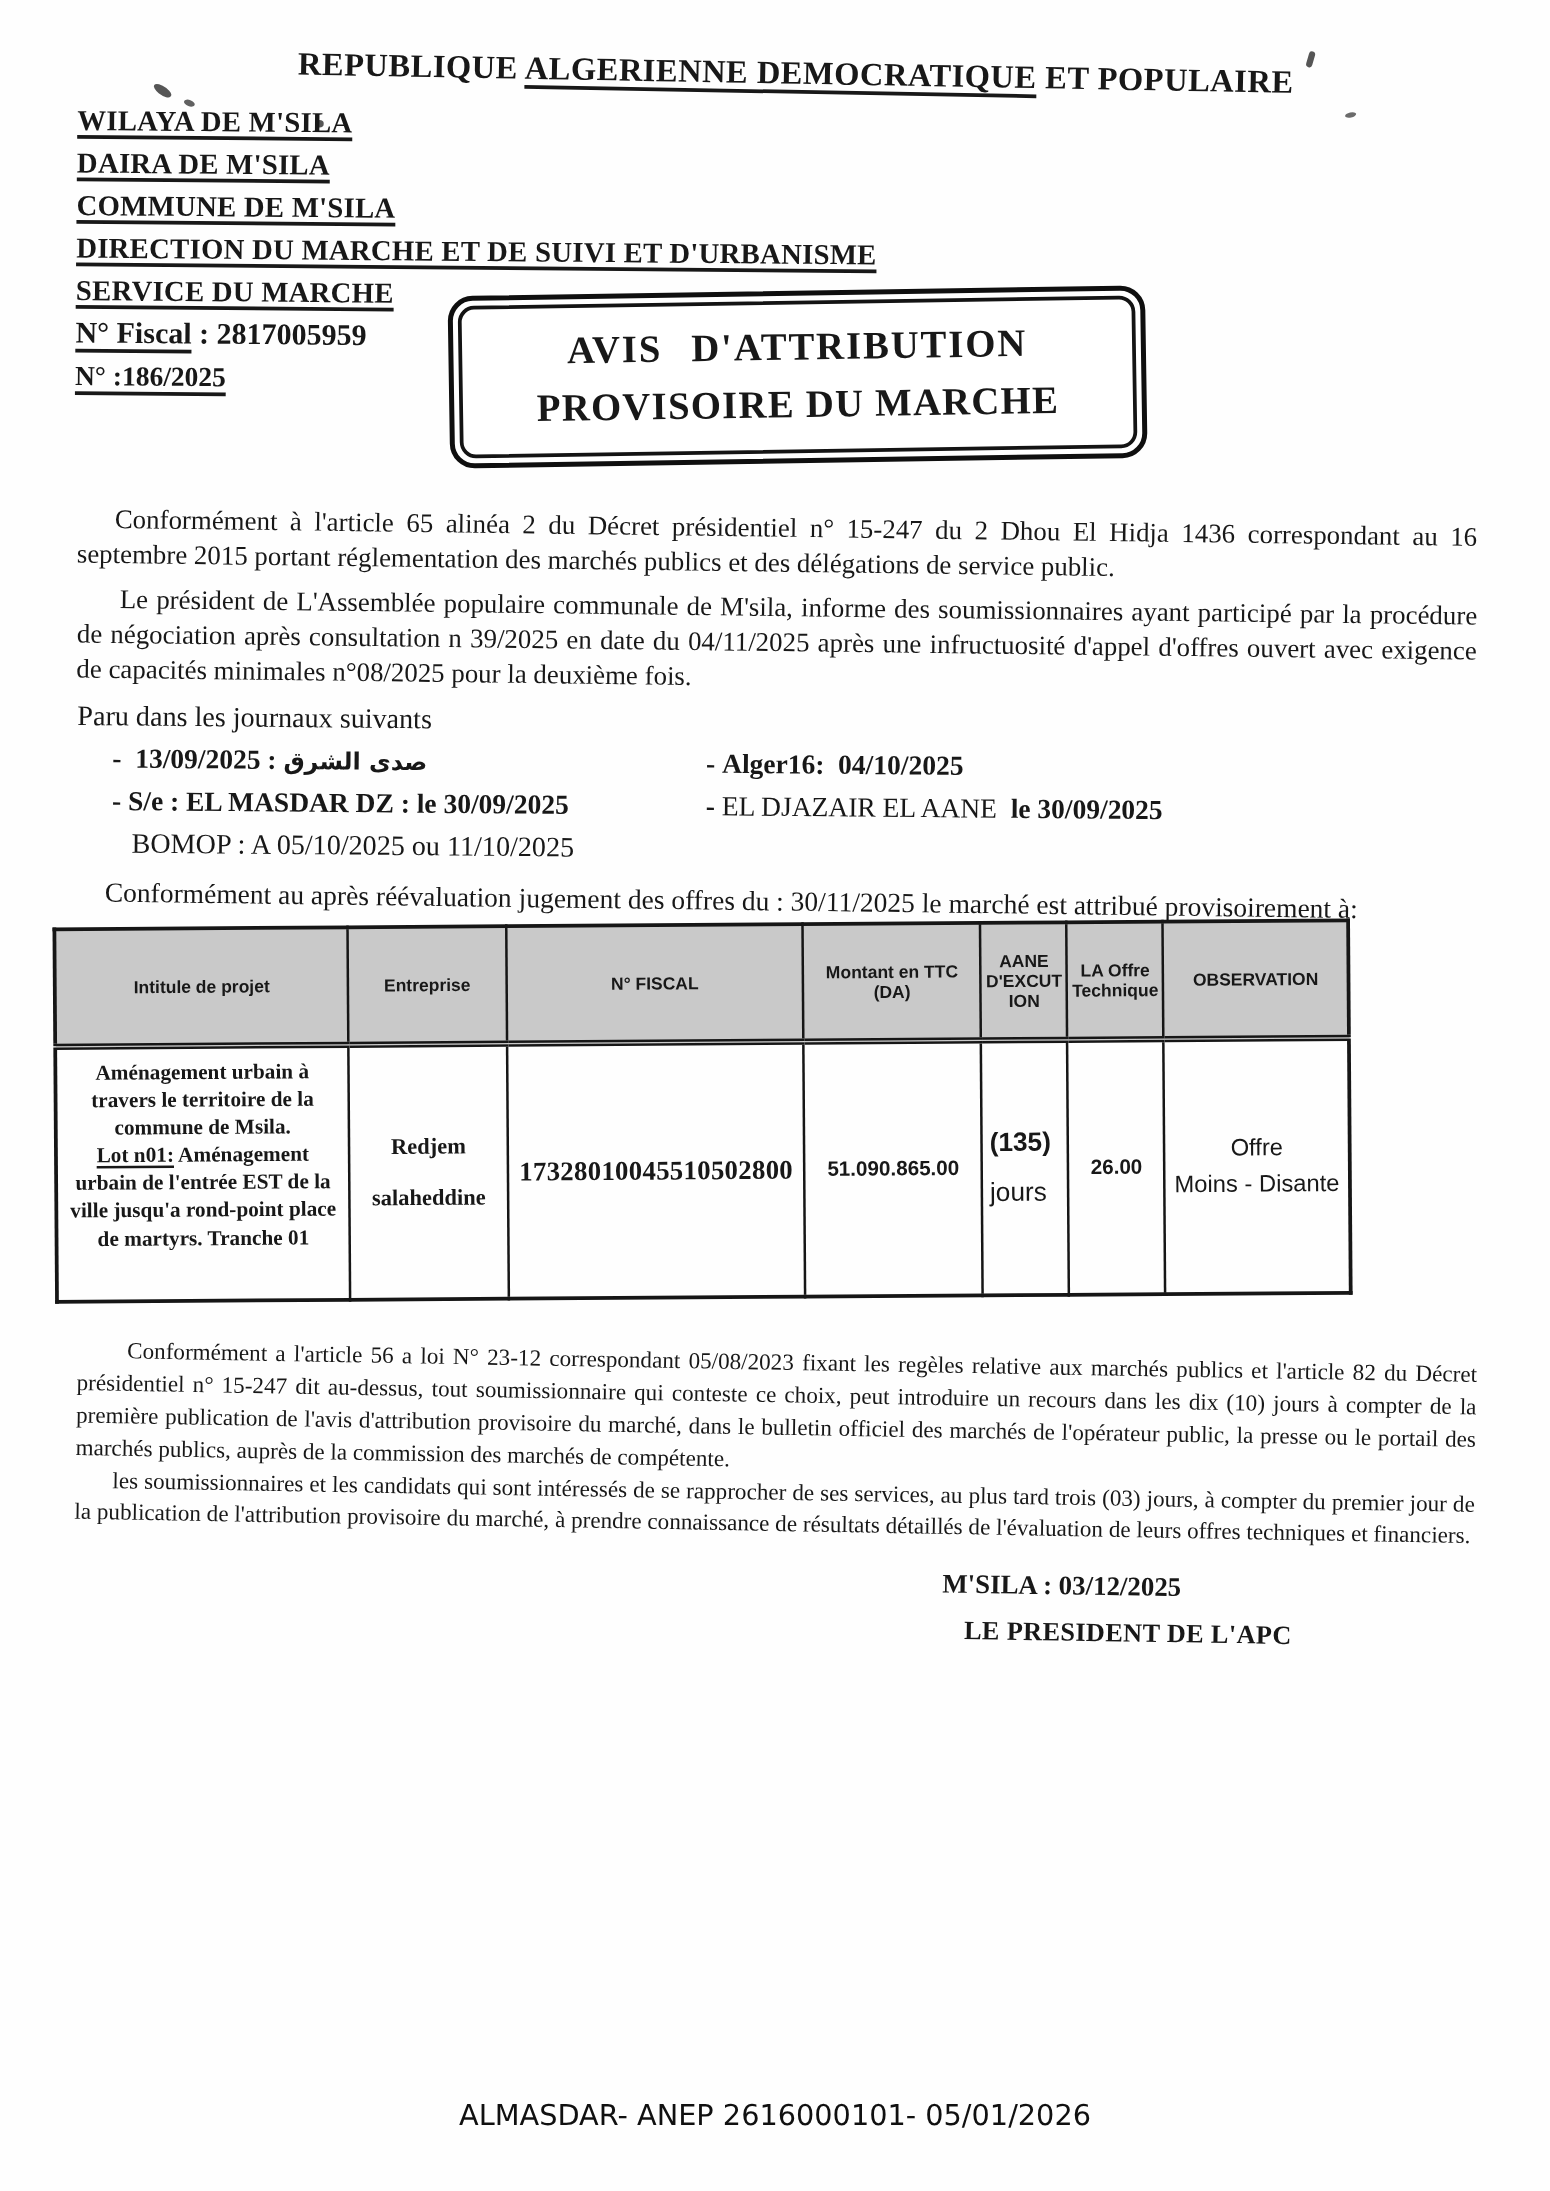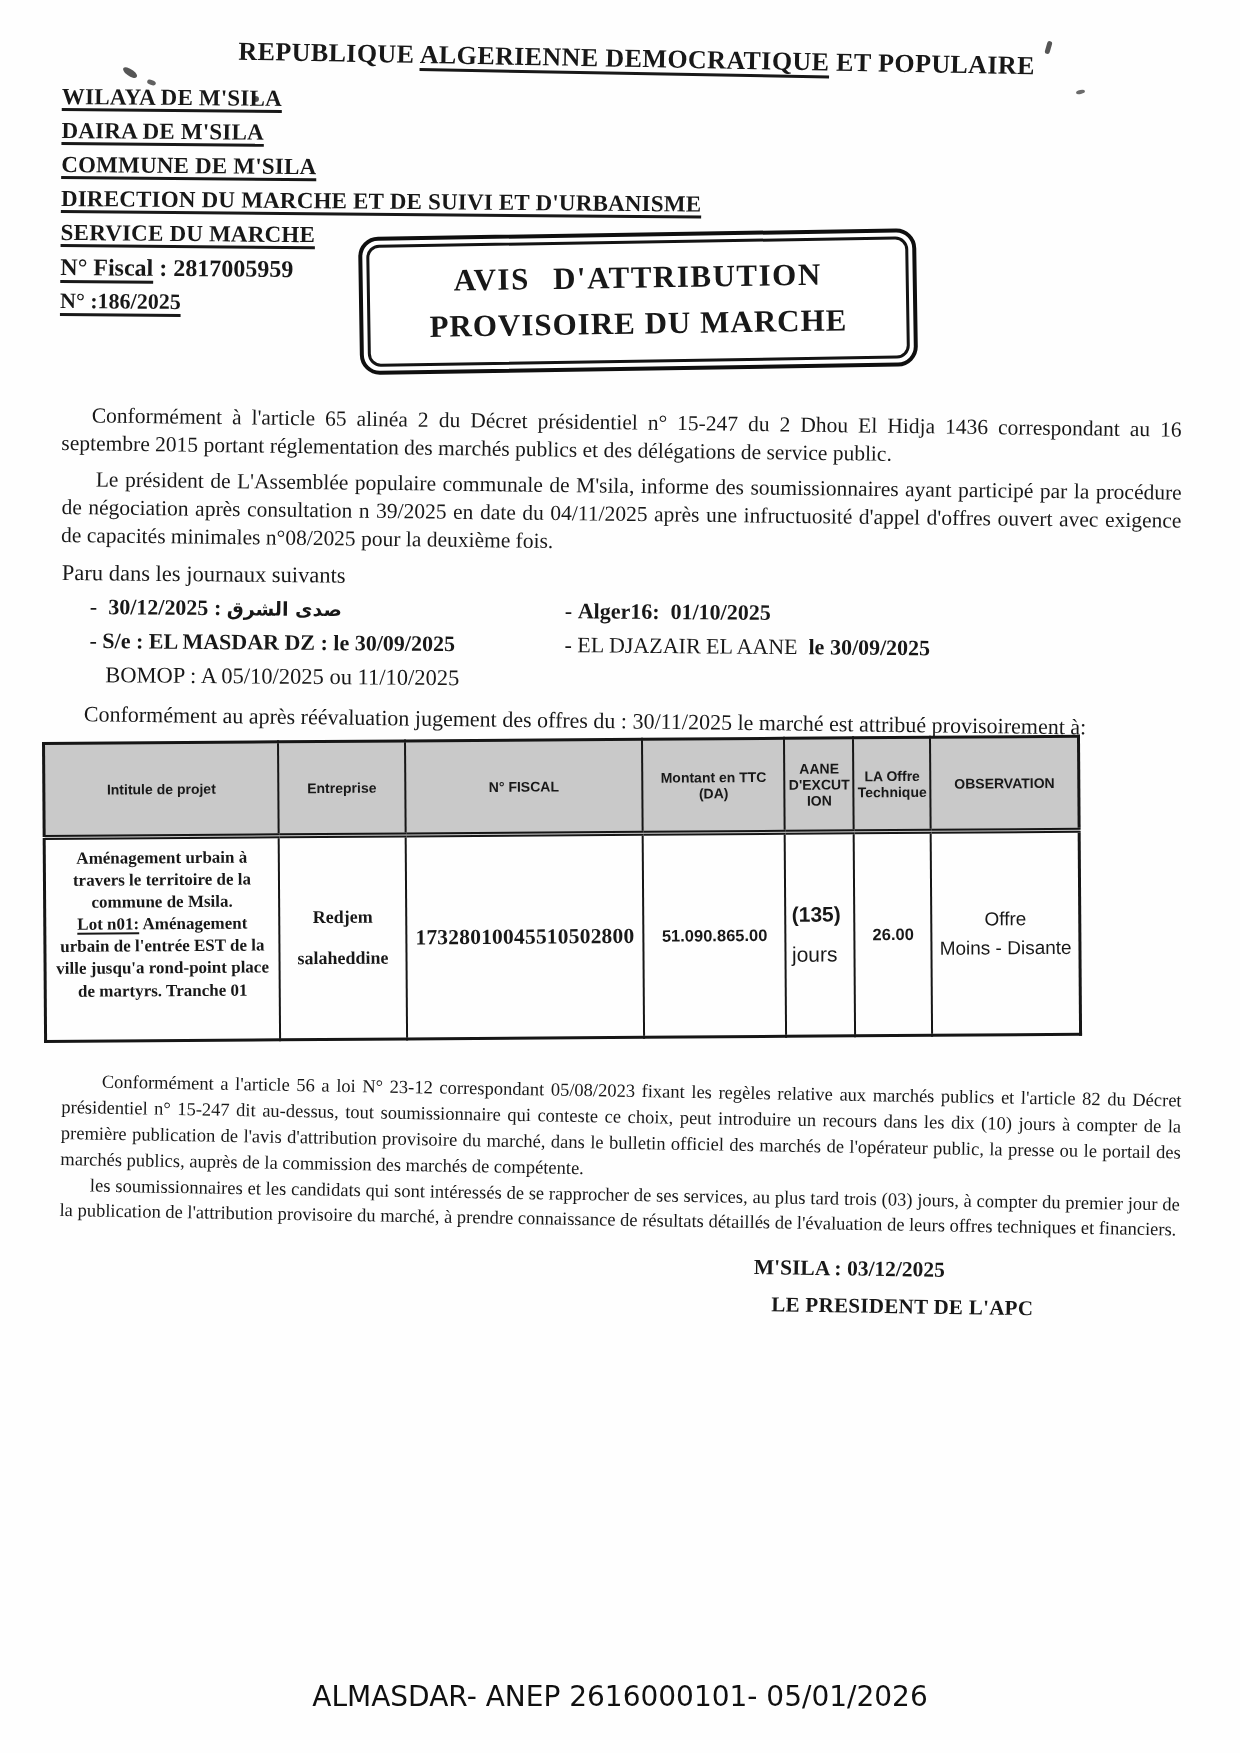--- a/index.html
+++ b/index.html
@@ -92,21 +92,21 @@
   .legal p { font-size:18.5px; line-height:1.4; text-align:justify; }
   .legal .lp1 { text-indent:40px; }
   .legal .lp2 { text-indent:30px; }
 
   .signature { margin:30px 0 0 692px; transform:rotate(0.85deg); transform-origin:left top; }
   .sig-date { font-weight:bold; font-size:21.5px; }
   .sig-title { font-weight:bold; font-size:21px; margin:12px 0 0 18px; letter-spacing:.3px; }
 
   .footer-line {
     position:absolute; left:0; right:0; top:1680px; text-align:center;
-    font-family:"DejaVu Sans", sans-serif; font-size:28px; color:#101010;
+    font-family:"DejaVu Sans", sans-serif; font-size:23px; color:#101010;
   }
 
   
   .spk { position:absolute; background:#2c2c2c; }
   .spk1 { left:122px; top:69px; width:16px; height:7px; border-radius:60% 40% 55% 45%; transform:rotate(38deg); opacity:.8; }
   .spk2 { left:147px; top:80px; width:9px; height:5px; border-radius:50%; transform:rotate(20deg); opacity:.75; }
   .spk3 { left:252px; top:96px; width:7px; height:6px; border-radius:50%; opacity:.8; }
   .spk4 { left:1046px; top:41px; width:5px; height:13px; border-radius:3px; transform:rotate(16deg); opacity:.8; }
   .spk5 { left:1076px; top:90px; width:9px; height:4px; border-radius:50%; transform:rotate(-12deg); opacity:.7; }
 </style>
@@ -150,22 +150,22 @@
         <div class="notice-l2">PROVISOIRE DU MARCHE</div>
       </div>
     </div>
 
     <p class="para p1">Conformément à l'article 65 alinéa 2 du Décret présidentiel n° 15-247 du 2 Dhou El Hidja 1436 correspondant au 16 septembre 2015 portant réglementation des marchés publics et des délégations de service public.</p>
     <p class="para p2">Le président de L'Assemblée populaire communale de M'sila, informe des soumissionnaires ayant participé par la procédure de négociation après consultation n 39/2025 en date du 04/11/2025 après une infructuosité d'appel d'offres ouvert avec exigence de capacités minimales n°08/2025 pour la deuxième fois.</p>
 
     <div class="journals-intro">Paru dans les journaux suivants</div>
 
     <div class="journals">
-      <div class="j-entry"><span>-</span>&nbsp;&nbsp;<span class="arabic">صدى الشرق</span>&nbsp;<span>: 30/12/2025</span></div>
-      <div class="j-entry"><span>-</span>&nbsp;<span>Alger16:</span>&nbsp;&nbsp;<span>01/10/2025</span></div>
+      <div class="j-entry"><span>-</span>&nbsp;&nbsp;<span class="arabic">صدى الشرق</span>&nbsp;<span>: 13/09/2025</span></div>
+      <div class="j-entry"><span>-</span>&nbsp;<span>Alger16:</span>&nbsp;&nbsp;<span>04/10/2025</span></div>
       <div class="j-entry"><span>-</span>&nbsp;<span>S/e : EL MASDAR DZ :</span>&nbsp;<span>le 30/09/2025</span></div>
       <div class="j-entry"><span>-</span>&nbsp;<span class="name-normal">EL DJAZAIR EL AANE</span>&nbsp;&nbsp;<span>le 30/09/2025</span></div>
       <div class="j-entry j-bomop">BOMOP : A  05/10/2025 ou 11/10/2025</div>
       <div></div>
     </div>
 
     <p class="p3">Conformément au après réévaluation jugement des offres du : 30/11/2025 le marché est attribué provisoirement à:</p>
 
     <table class="award-table">
       <colgroup>

